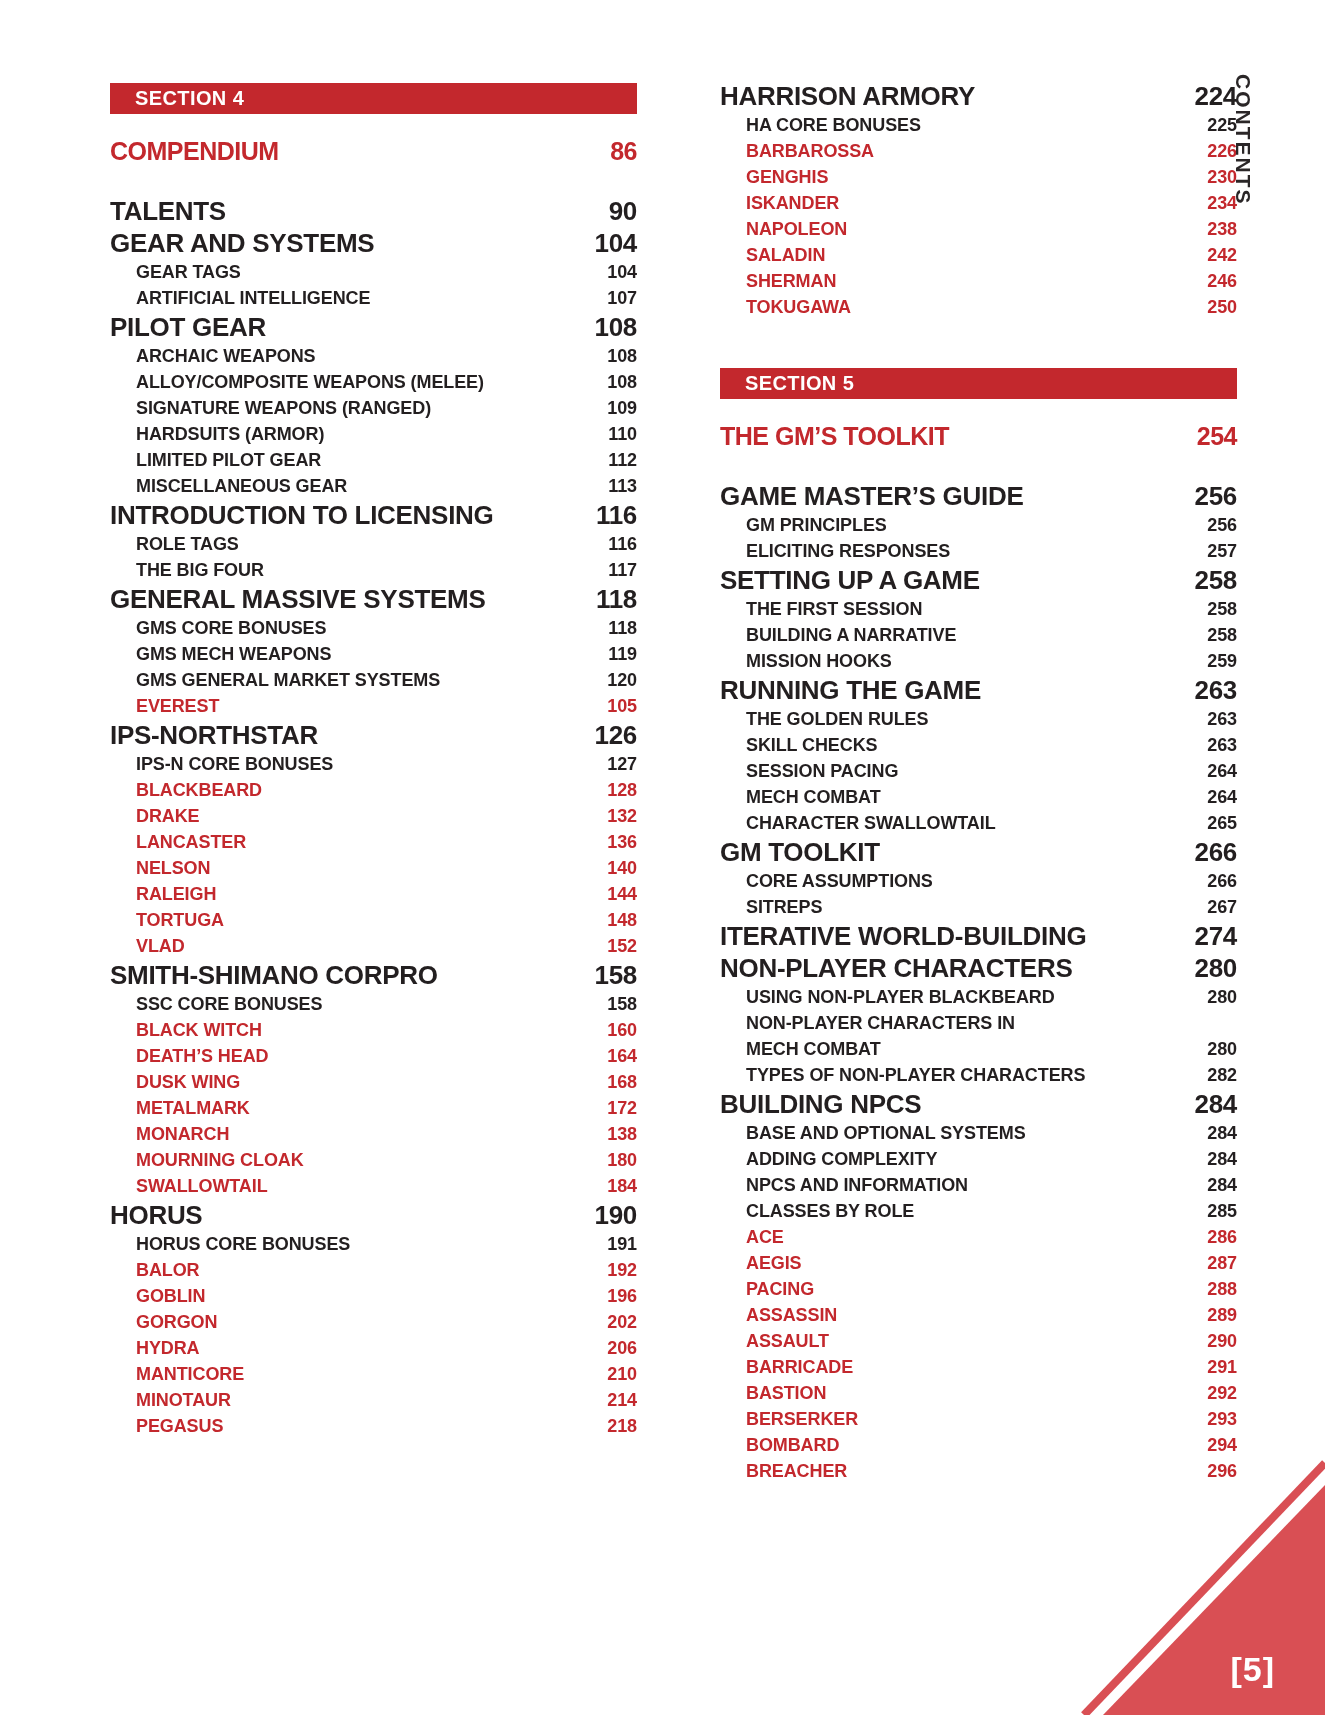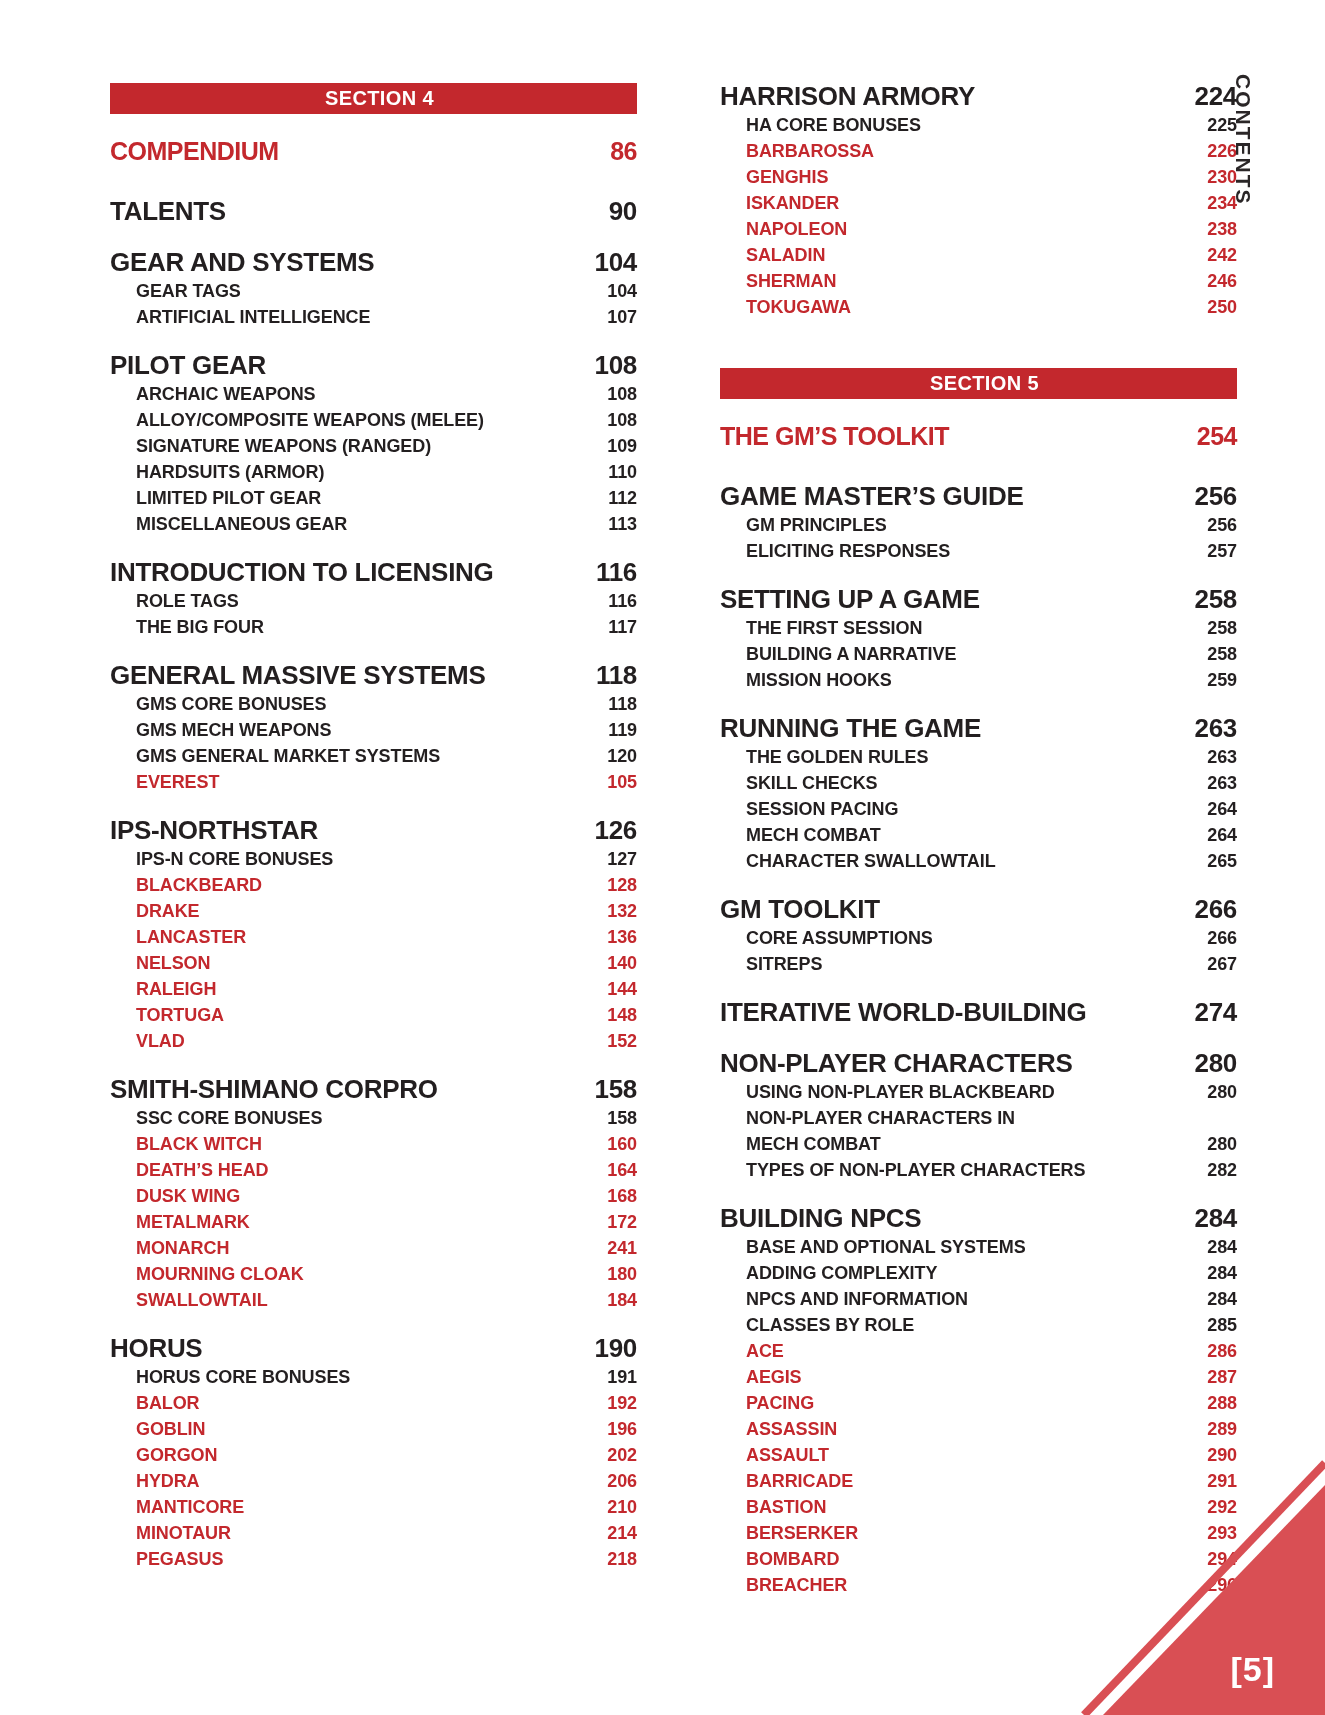--- a/index.html
+++ b/index.html
@@ -18,35 +18,34 @@
     color:var(--ink);
   }
   .col{position:absolute;}
   #left-col{left:110px;top:83px;width:527px;}
   #right-col{left:720px;top:80px;width:517px;}
 
   .banner{
     background:var(--red);
     color:#ffffff;
     height:31px;line-height:31px;
-    padding-left:12px;
+    padding-left:25px;
     font-size:20px;
     letter-spacing:.4px;
-    text-align:center;
   }
   .banner.section-gap{margin-top:48px;}
 
   .row{display:flex;justify-content:space-between;align-items:baseline;}
   .title-row{
     color:var(--red);
     font-size:25px;line-height:44px;
     letter-spacing:-.5px;
     margin:15px 0 22px 0;
   }
-  .group{margin-top:19px;}
+  .group{}
   .group:first-child{margin-top:0;}
   .h-row{font-size:26px;line-height:32px;letter-spacing:-.3px;}
   .s-row{font-size:18px;line-height:26px;padding-left:26px;letter-spacing:-.1px;}
   .s-row.red{color:var(--red);text-align:right;}
 
   #contents-tab{
     position:absolute;
     top:74px;right:70px;
     writing-mode:vertical-rl;
     font-size:21px;
@@ -216,21 +215,21 @@
       <div class="row s-row red">
         <span class="lbl">DUSK WING</span>
         <span class="pg">168</span>
       </div>
       <div class="row s-row red">
         <span class="lbl">METALMARK</span>
         <span class="pg">172</span>
       </div>
       <div class="row s-row red">
         <span class="lbl">MONARCH</span>
-        <span class="pg">241</span>
+        <span class="pg">138</span>
       </div>
       <div class="row s-row red">
         <span class="lbl">MOURNING CLOAK</span>
         <span class="pg">180</span>
       </div>
       <div class="row s-row red">
         <span class="lbl">SWALLOWTAIL</span>
         <span class="pg">184</span>
       </div>
     </div>

